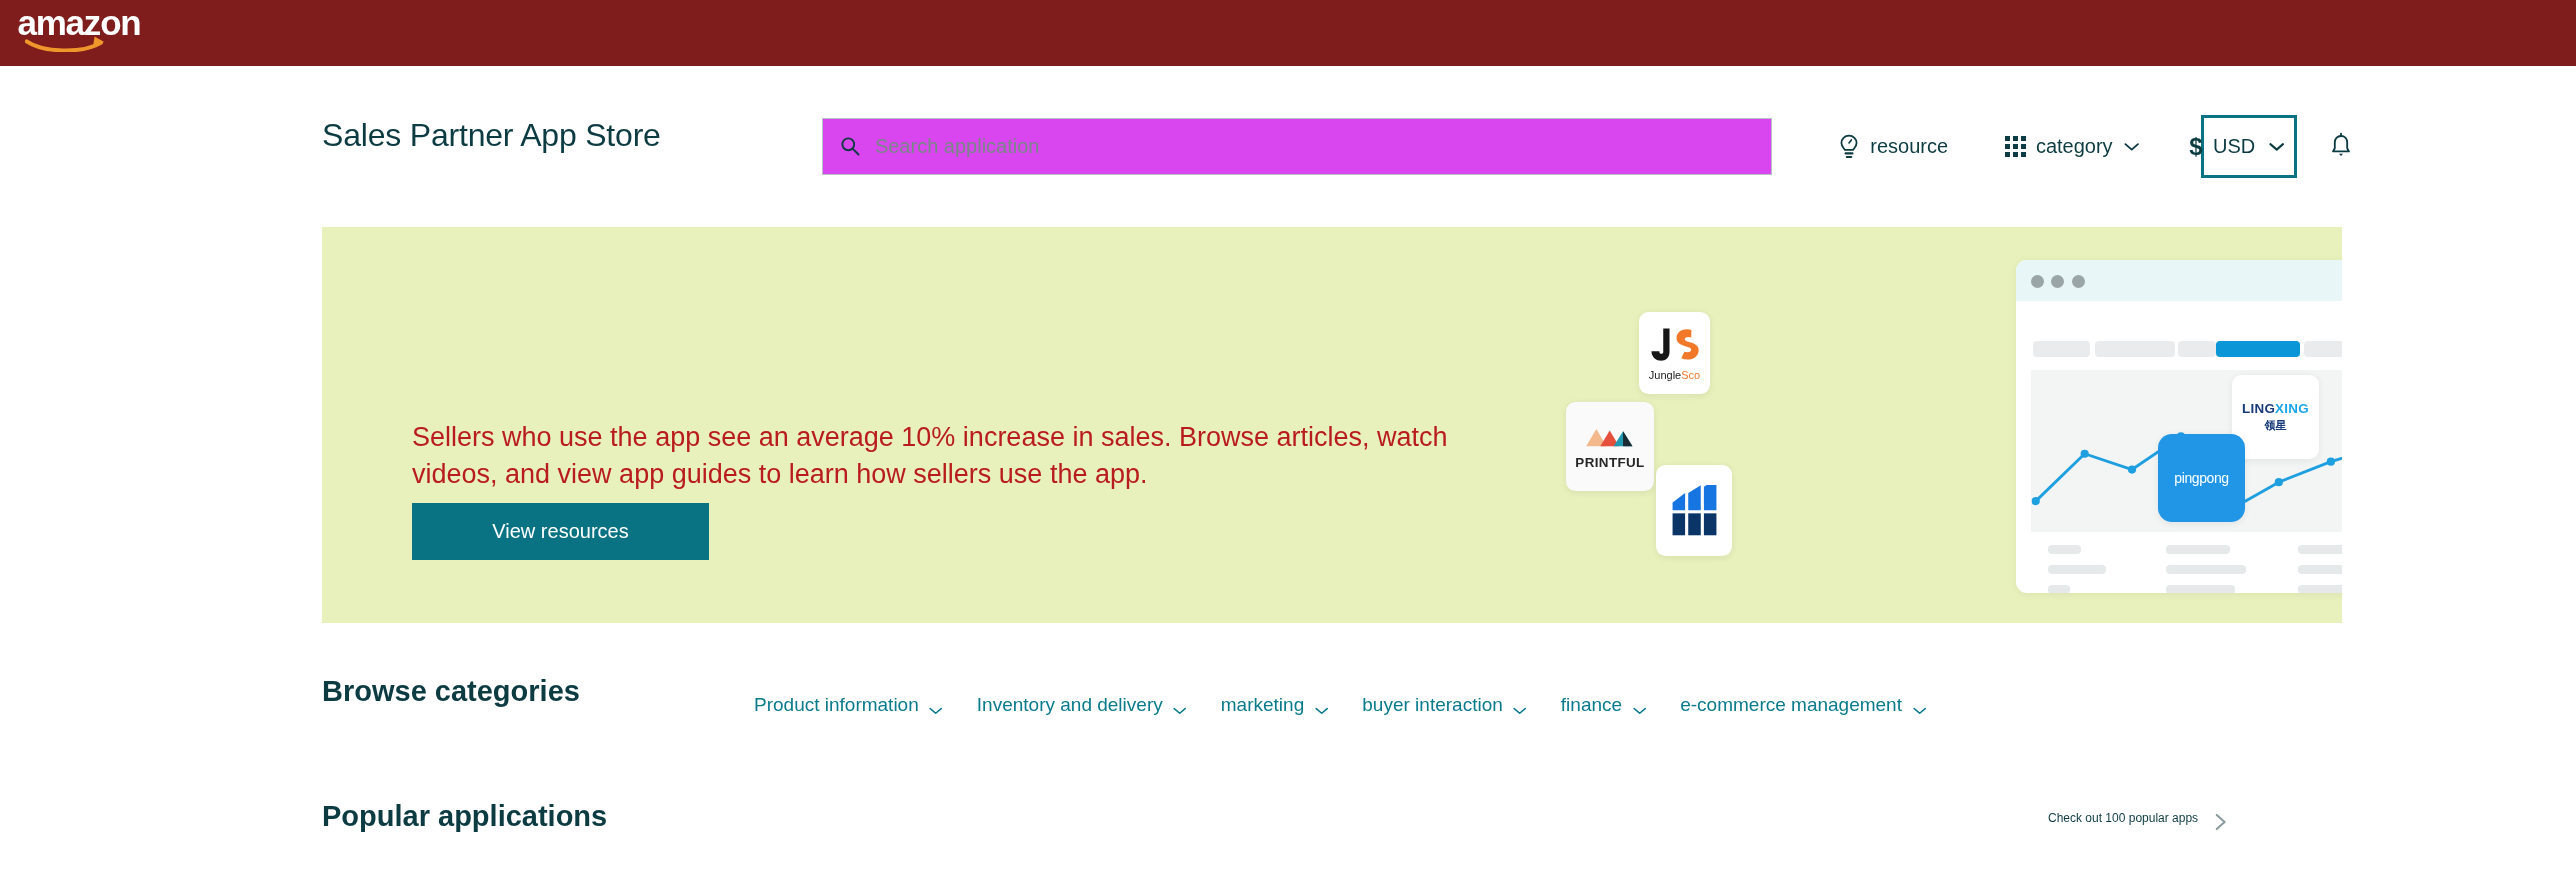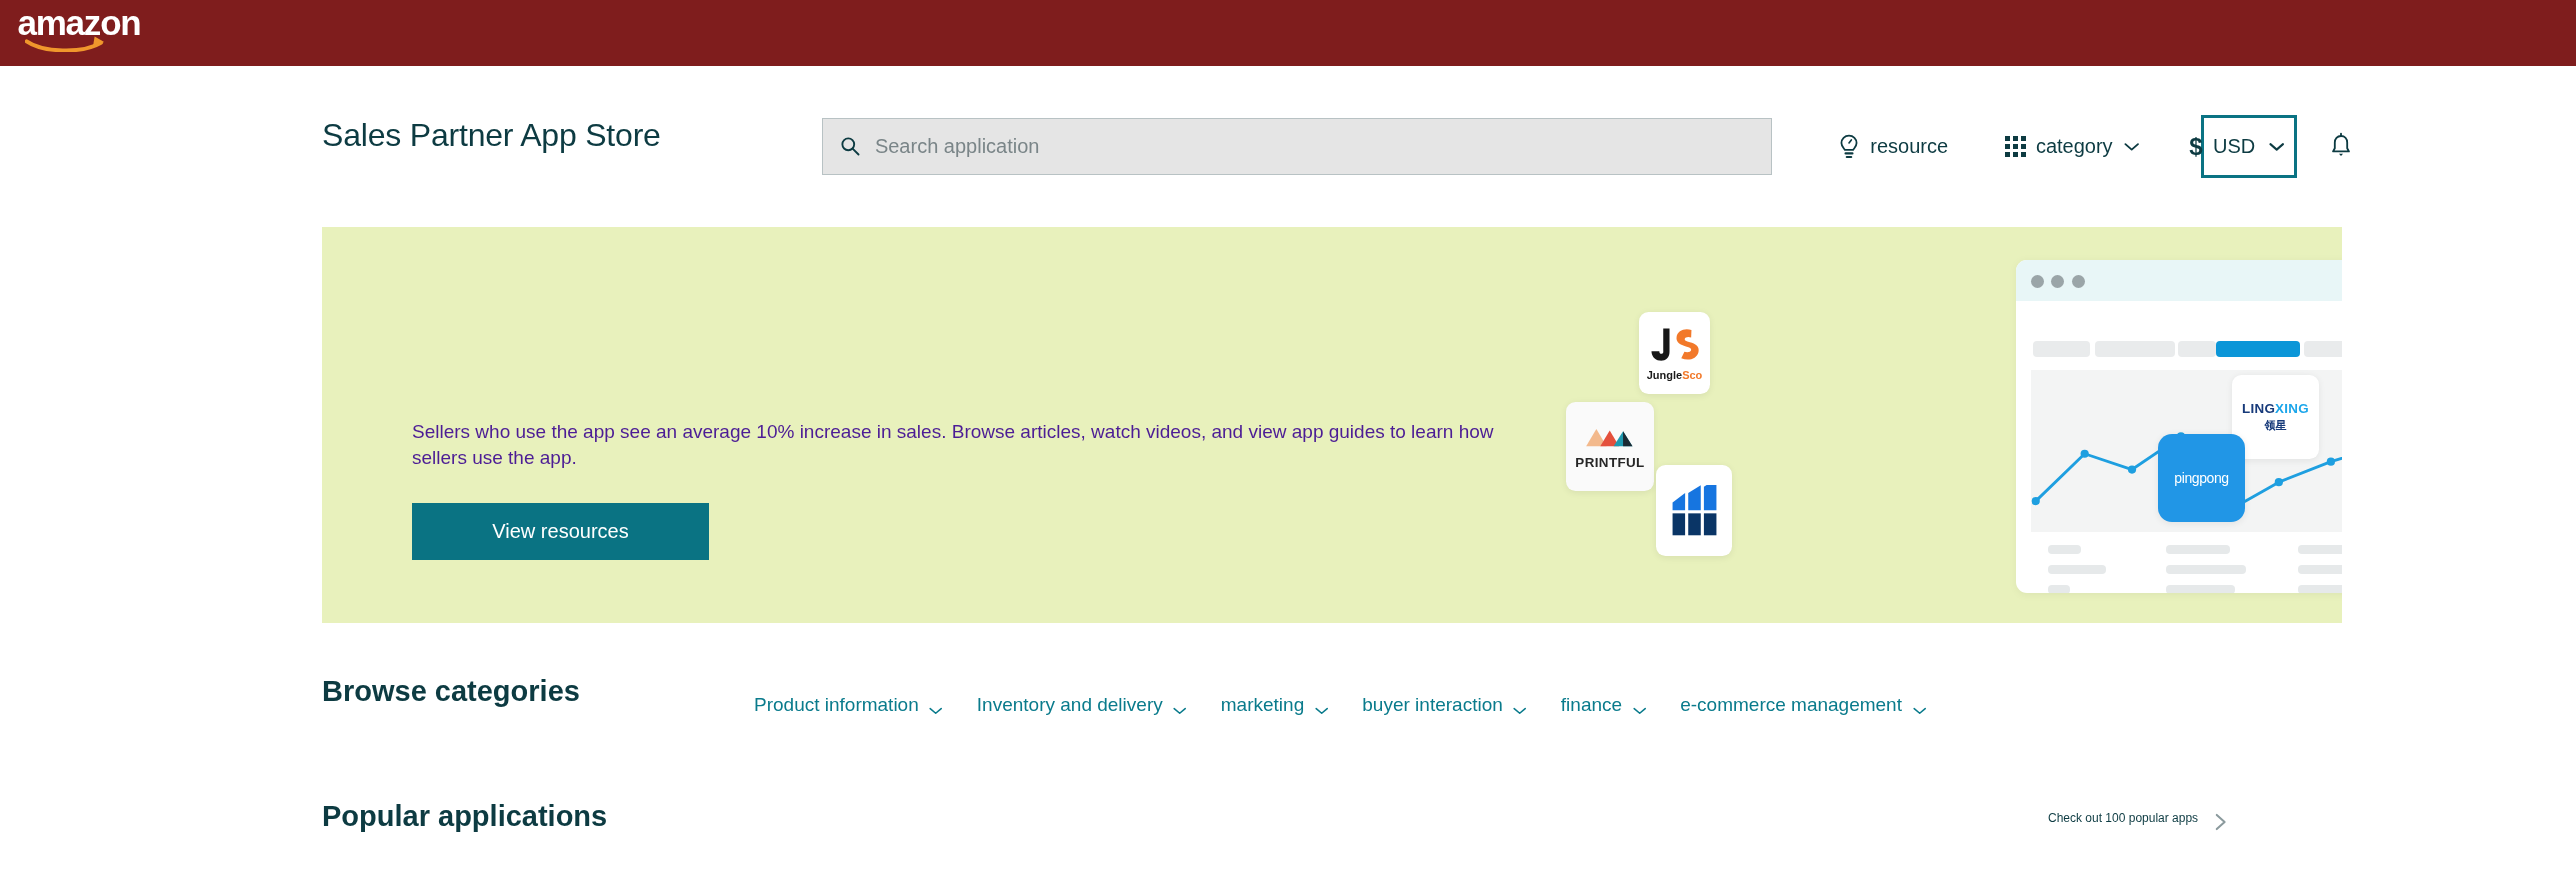--- a/index.html
+++ b/index.html
@@ -55,21 +55,21 @@
     letter-spacing: -0.2px;
     white-space: nowrap;
   }
 
   
   .search-wrap {
     position: absolute;
     left: 822px; top: 118px;
     width: 950px; height: 57px;
     border: 0.8px solid #b8c2c4;
-    background: #e5e5e5;
+    background: #d946ef;
     display: flex;
     align-items: center;
     padding-left: 17.4px;
   }
   .search-icon { width: 20.5px; height: 20.5px; flex: none; }
   .search-input {
     border: none;
     outline: none;
     background: transparent;
     font-family: "Liberation Sans", sans-serif;
@@ -141,23 +141,23 @@
     font-size: 39px;
     font-weight: 700;
     line-height: 1.28;
     color: #0d3b42;
     letter-spacing: -0.3px;
   }
   .hero-sub {
     position: absolute;
     left: 90px; top: 192px;
     width: 1104px;
-    font-size: 19px;
+    font-size: 27px;
     line-height: 1.37;
-    color: #4c1d95;
+    color: #b91c1c;
   }
   .hero-btn {
     position: absolute;
     left: 90px; top: 276px;
     width: 297px; height: 57px;
     background: #0a7383;
     color: #ffffff;
     border: none;
     font-family: "Liberation Sans", sans-serif;
     font-size: 20px;
@@ -205,21 +205,21 @@
     align-items: center;
     justify-content: center;
   }
   .tile-js   { left: 87px; top: 85px; width: 71px; height: 82px; z-index: 1;}
   .tile-pf   { left: 14px;  top: 175px; width: 88px; height: 89px; background:#fafafa;}
   .tile-bar  { left: 104px; top: 238px; width: 76px; height: 91px; z-index: 3;}
   .tile-lx   { left: 680px; top: 148px; width: 87px; height: 84px;}
   .tile-pp   { left: 606px; top: 207px; width: 87px; height: 88px; background:#2196e6; border-radius: 14px; z-index: 4;}
 
   .js-mark { font-size: 0; line-height: 0; }
-  .js-text { font-size: 11px; font-weight: 700; margin-top: 1.6px; white-space: nowrap;}
+  .js-text { font-size: 11px; font-weight: 400; margin-top: 1.6px; white-space: nowrap;}
   .js-text .j { color: #1b1b1b; }
   .js-text .s { color: #f2792a; }
 
   .pf-text { font-size: 13.4px; font-weight: 700; color: #262626; letter-spacing: 0.4px; margin-top: 7px;}
   .lx-text { font-size: 13.4px; font-weight: 700; letter-spacing: 0.3px; }
   .lx-text .a { color: #173a7a; }
   .lx-text .b { color: #1ca6ea; }
   .lx-cn { font-size: 11px; font-weight: 700; color: #173a7a; margin-top: 1.6px;}
   .pp-text { color: #ffffff; font-size: 14px; letter-spacing: -0.4px; }
 

